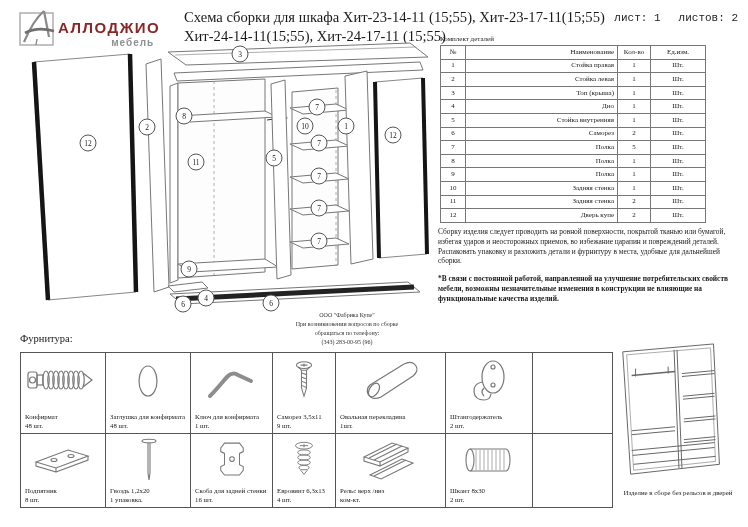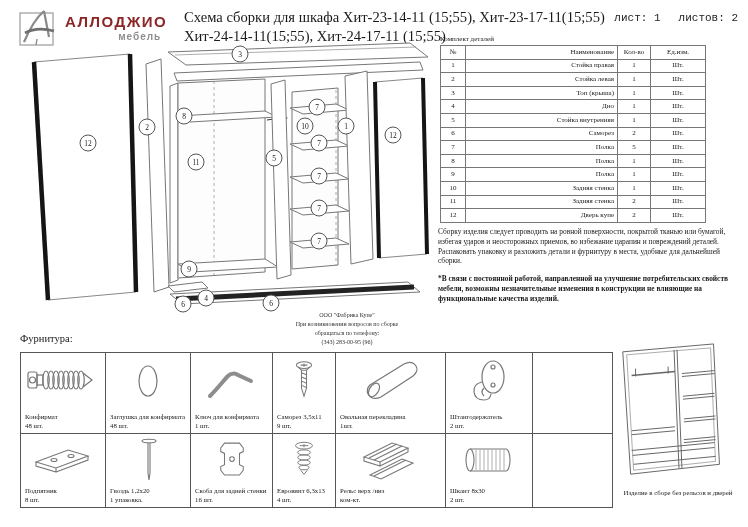--- a/index.html
+++ b/index.html
@@ -1,20 +1,20 @@
 <!DOCTYPE html>
 <html><head>
 <meta charset="utf-8">
 <style>
   html,body{margin:0;padding:0;background:#fff;}
   .page{position:relative;width:748px;height:527px;background:#fff;overflow:hidden;
         font-family:"Liberation Serif",serif;color:#1a1a1a;}
 
   
-  .logo{position:absolute;left:16px;top:6px;display:flex;gap:7px;align-items:center;}
+  .logo{position:absolute;left:16px;top:6px;display:flex;align-items:flex-end;}
   .logo-text{display:flex;flex-direction:column;}
   .brand{font-family:"Liberation Sans",sans-serif;font-weight:bold;font-size:15px;
          color:#8c2626;letter-spacing:1.5px;}
   .brand-sub{font-family:"Liberation Sans",sans-serif;font-weight:bold;font-size:10px;
          color:#8f8f8f;text-align:right;letter-spacing:1px;margin-top:1px;padding-right:6px;}
   .title{position:absolute;left:184px;top:8px;width:445px;font-size:14.6px;line-height:1.3;}
   .sheetinfo{position:absolute;right:10px;top:12px;display:flex;gap:18px;
          font-family:Liberation Mono, monospace;font-size:11px;color:#222;}
 
   

